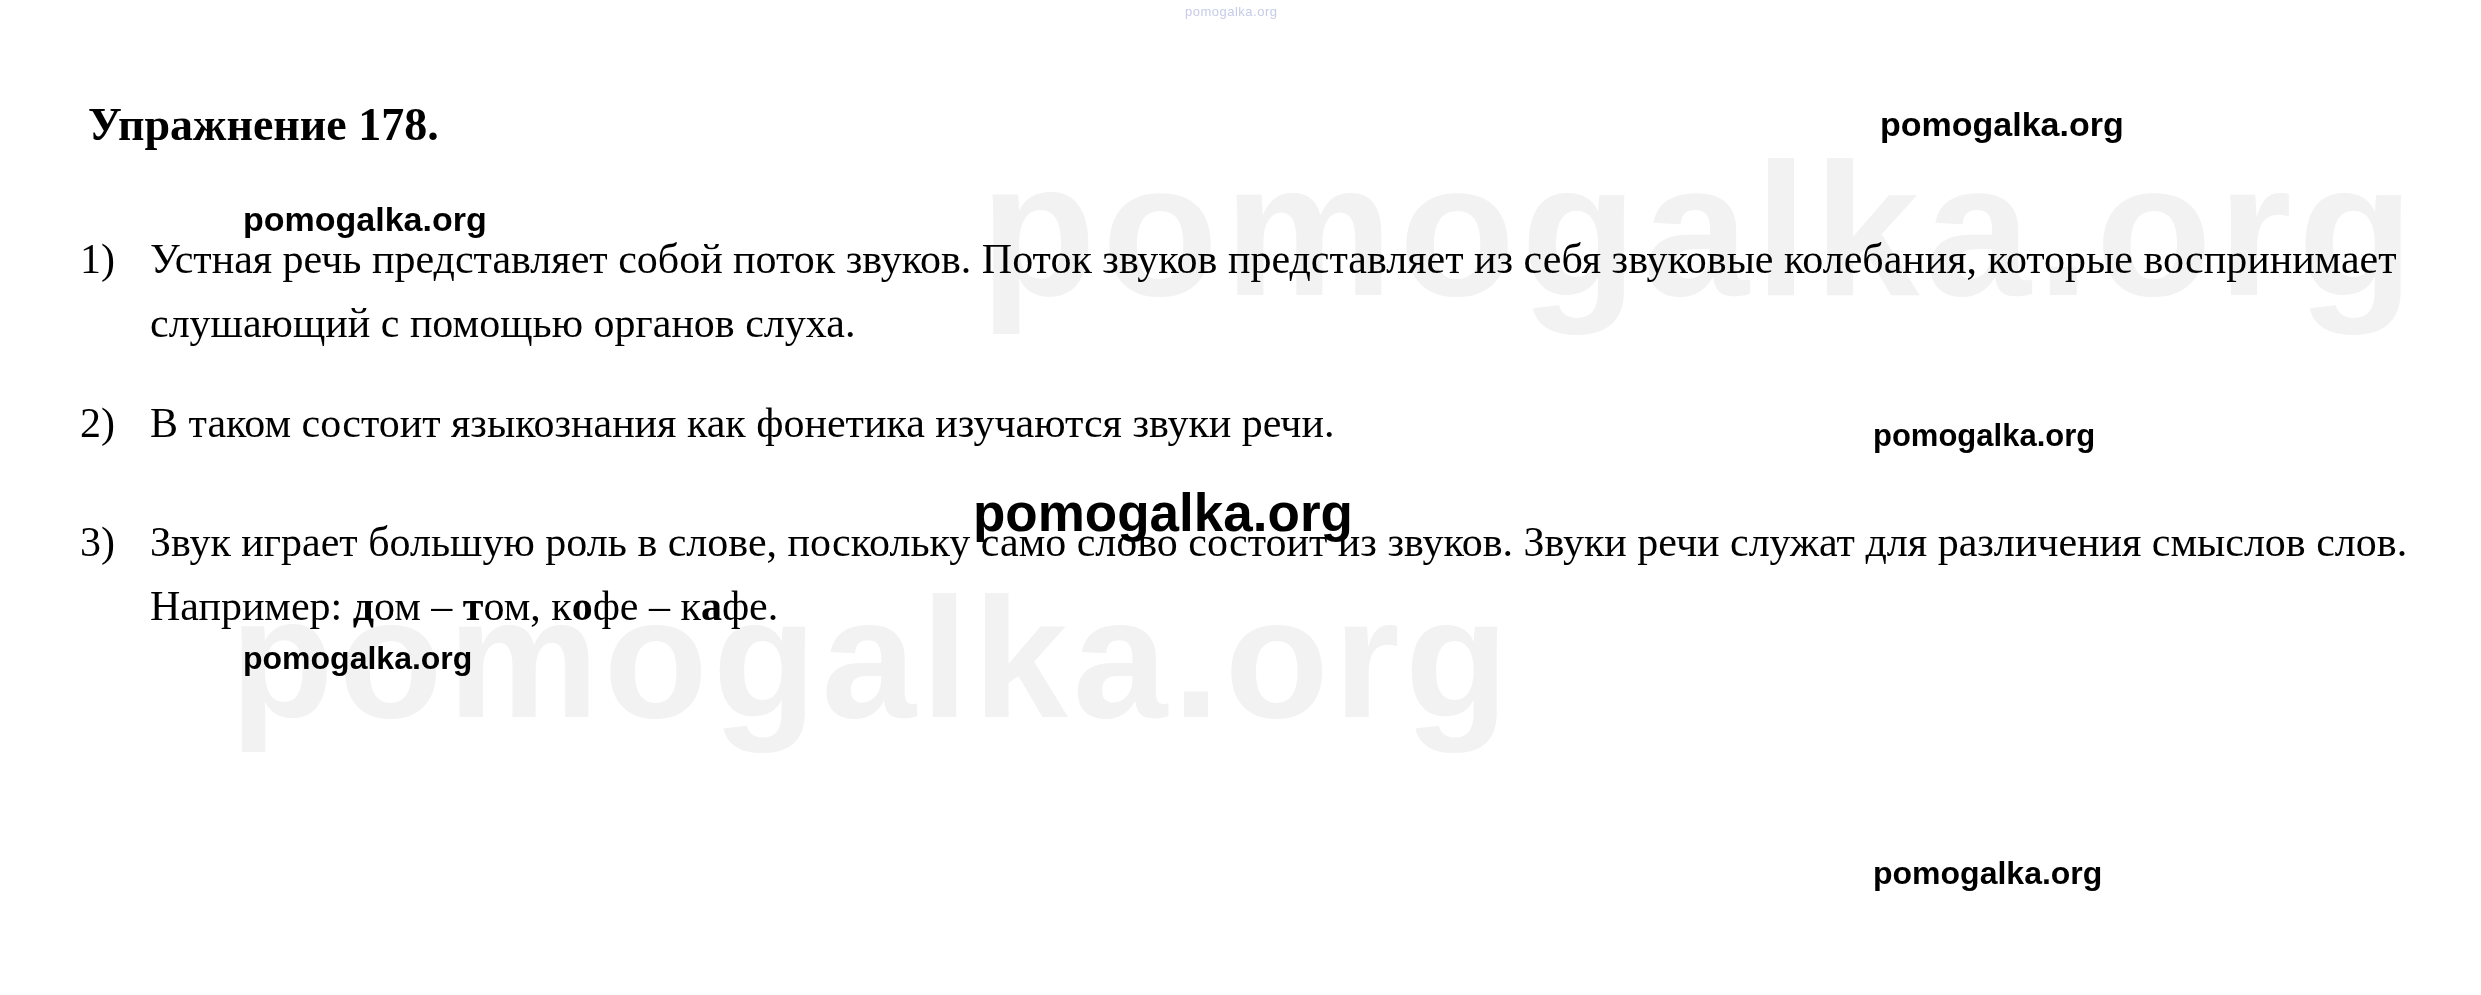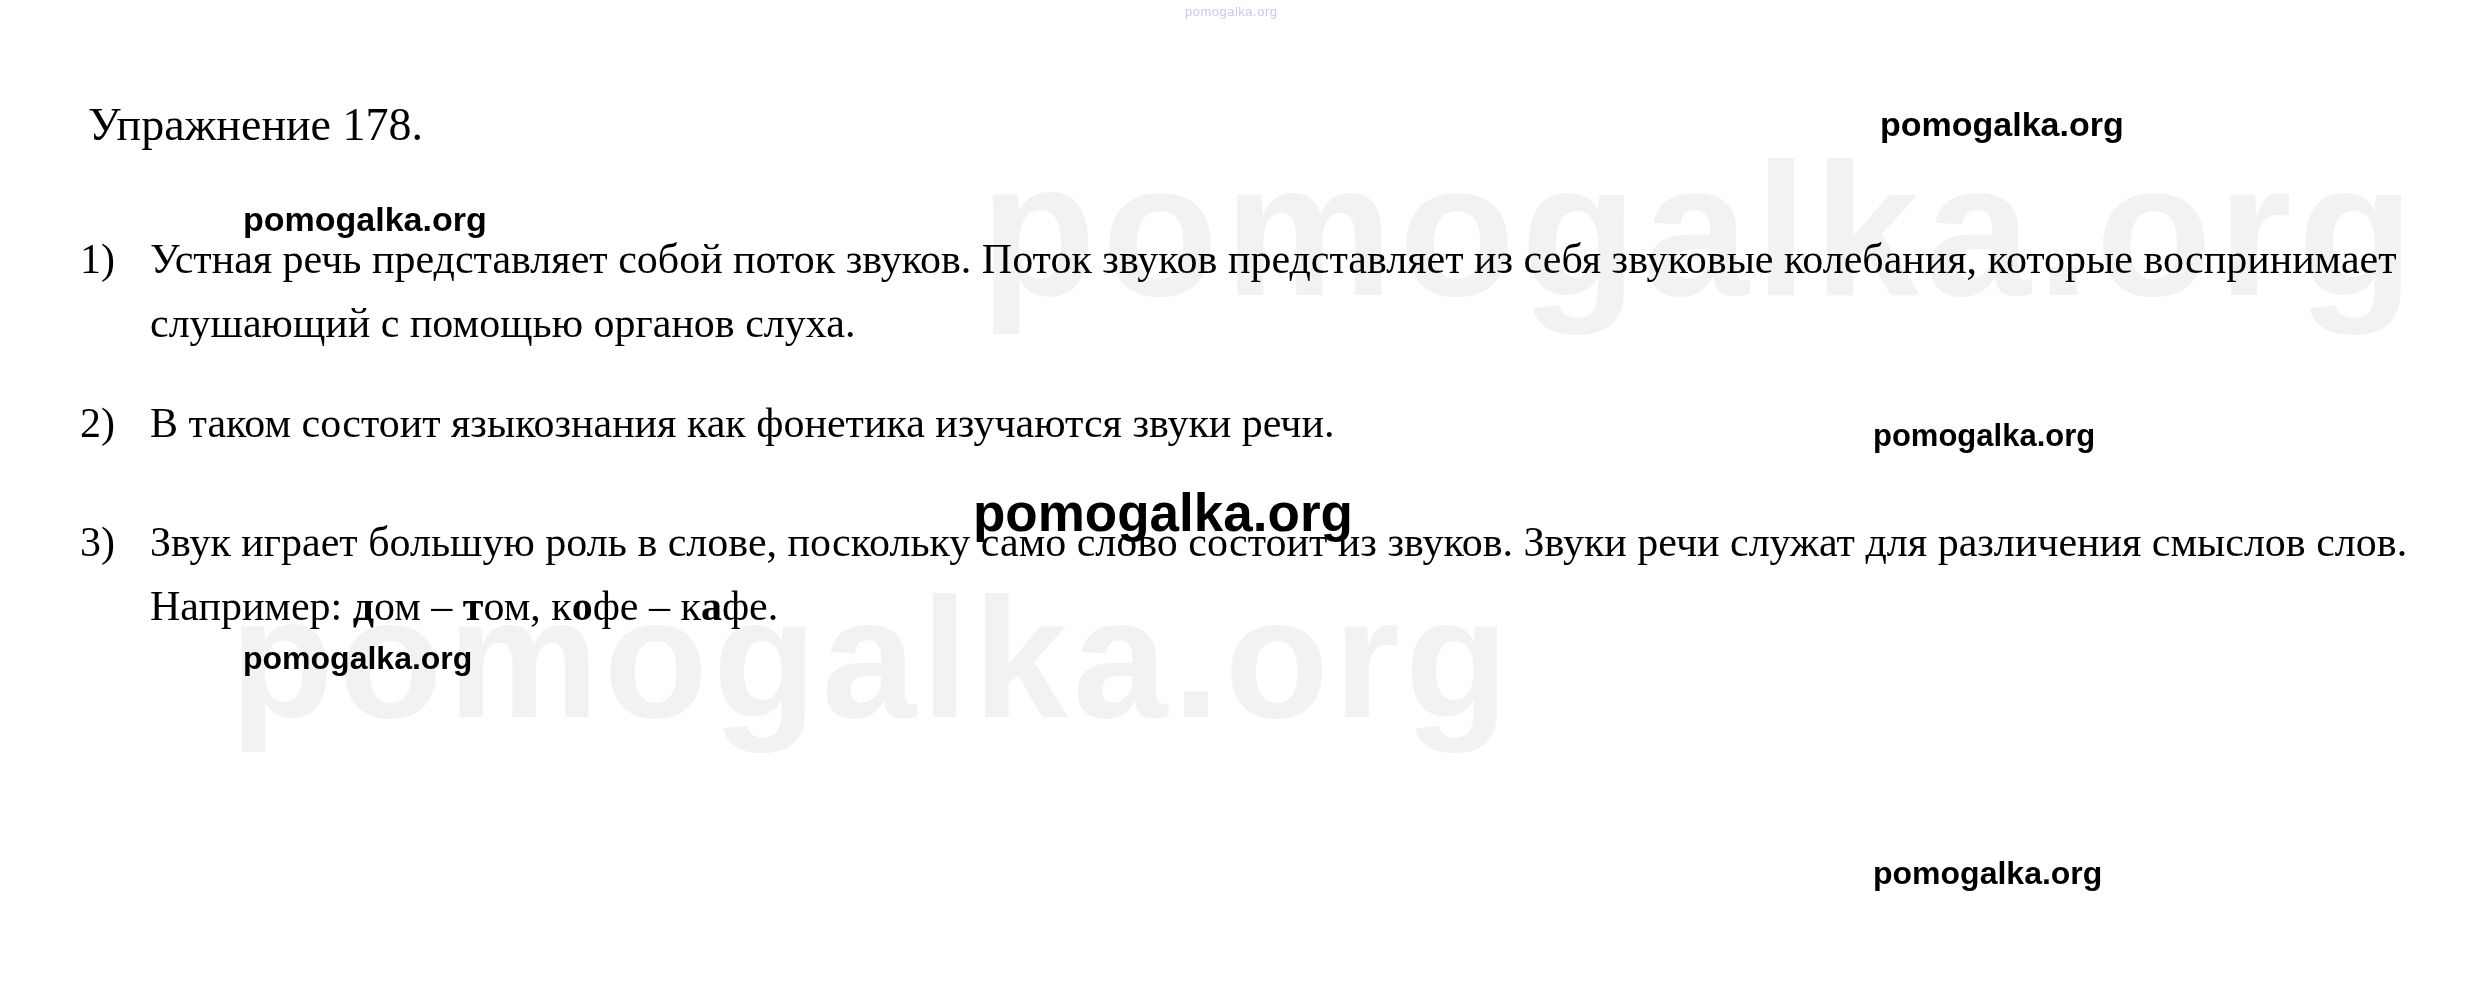--- a/index.html
+++ b/index.html
@@ -65,21 +65,21 @@
   .wm-d { left: 973px;  top: 482px; font-size: 53px; }
   .wm-e { left: 243px;  top: 640px; font-size: 32px; }
   .wm-f { left: 1873px; top: 855px; font-size: 32px; }
 
   
   .title {
     position: absolute;
     left: 88px;
     top: 98px;
     font-size: 46px;
-    font-weight: normal;
+    font-weight: bold;
     white-space: nowrap;
   }
 
   
   .items {
     position: absolute;
     left: 80px;
     top: 228px;
     width: 2330px;
   }

